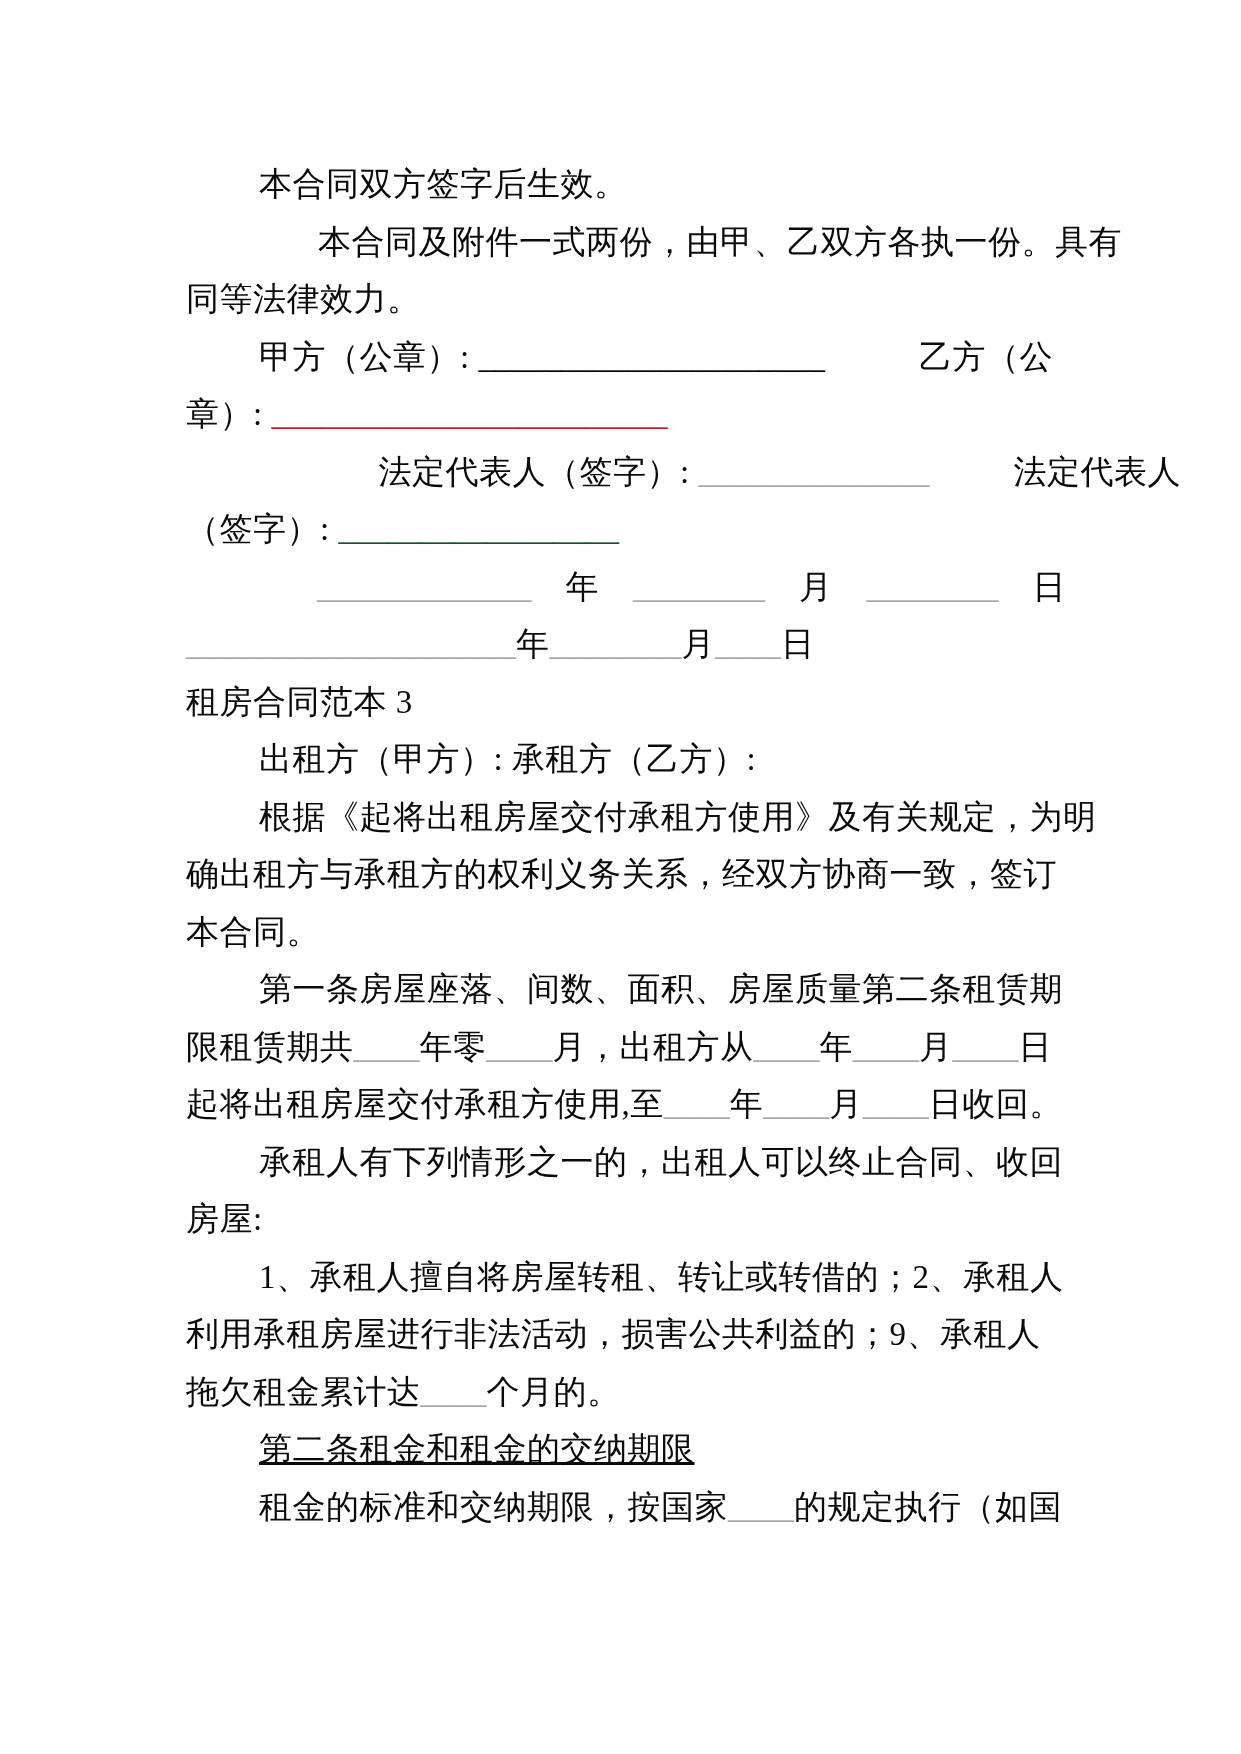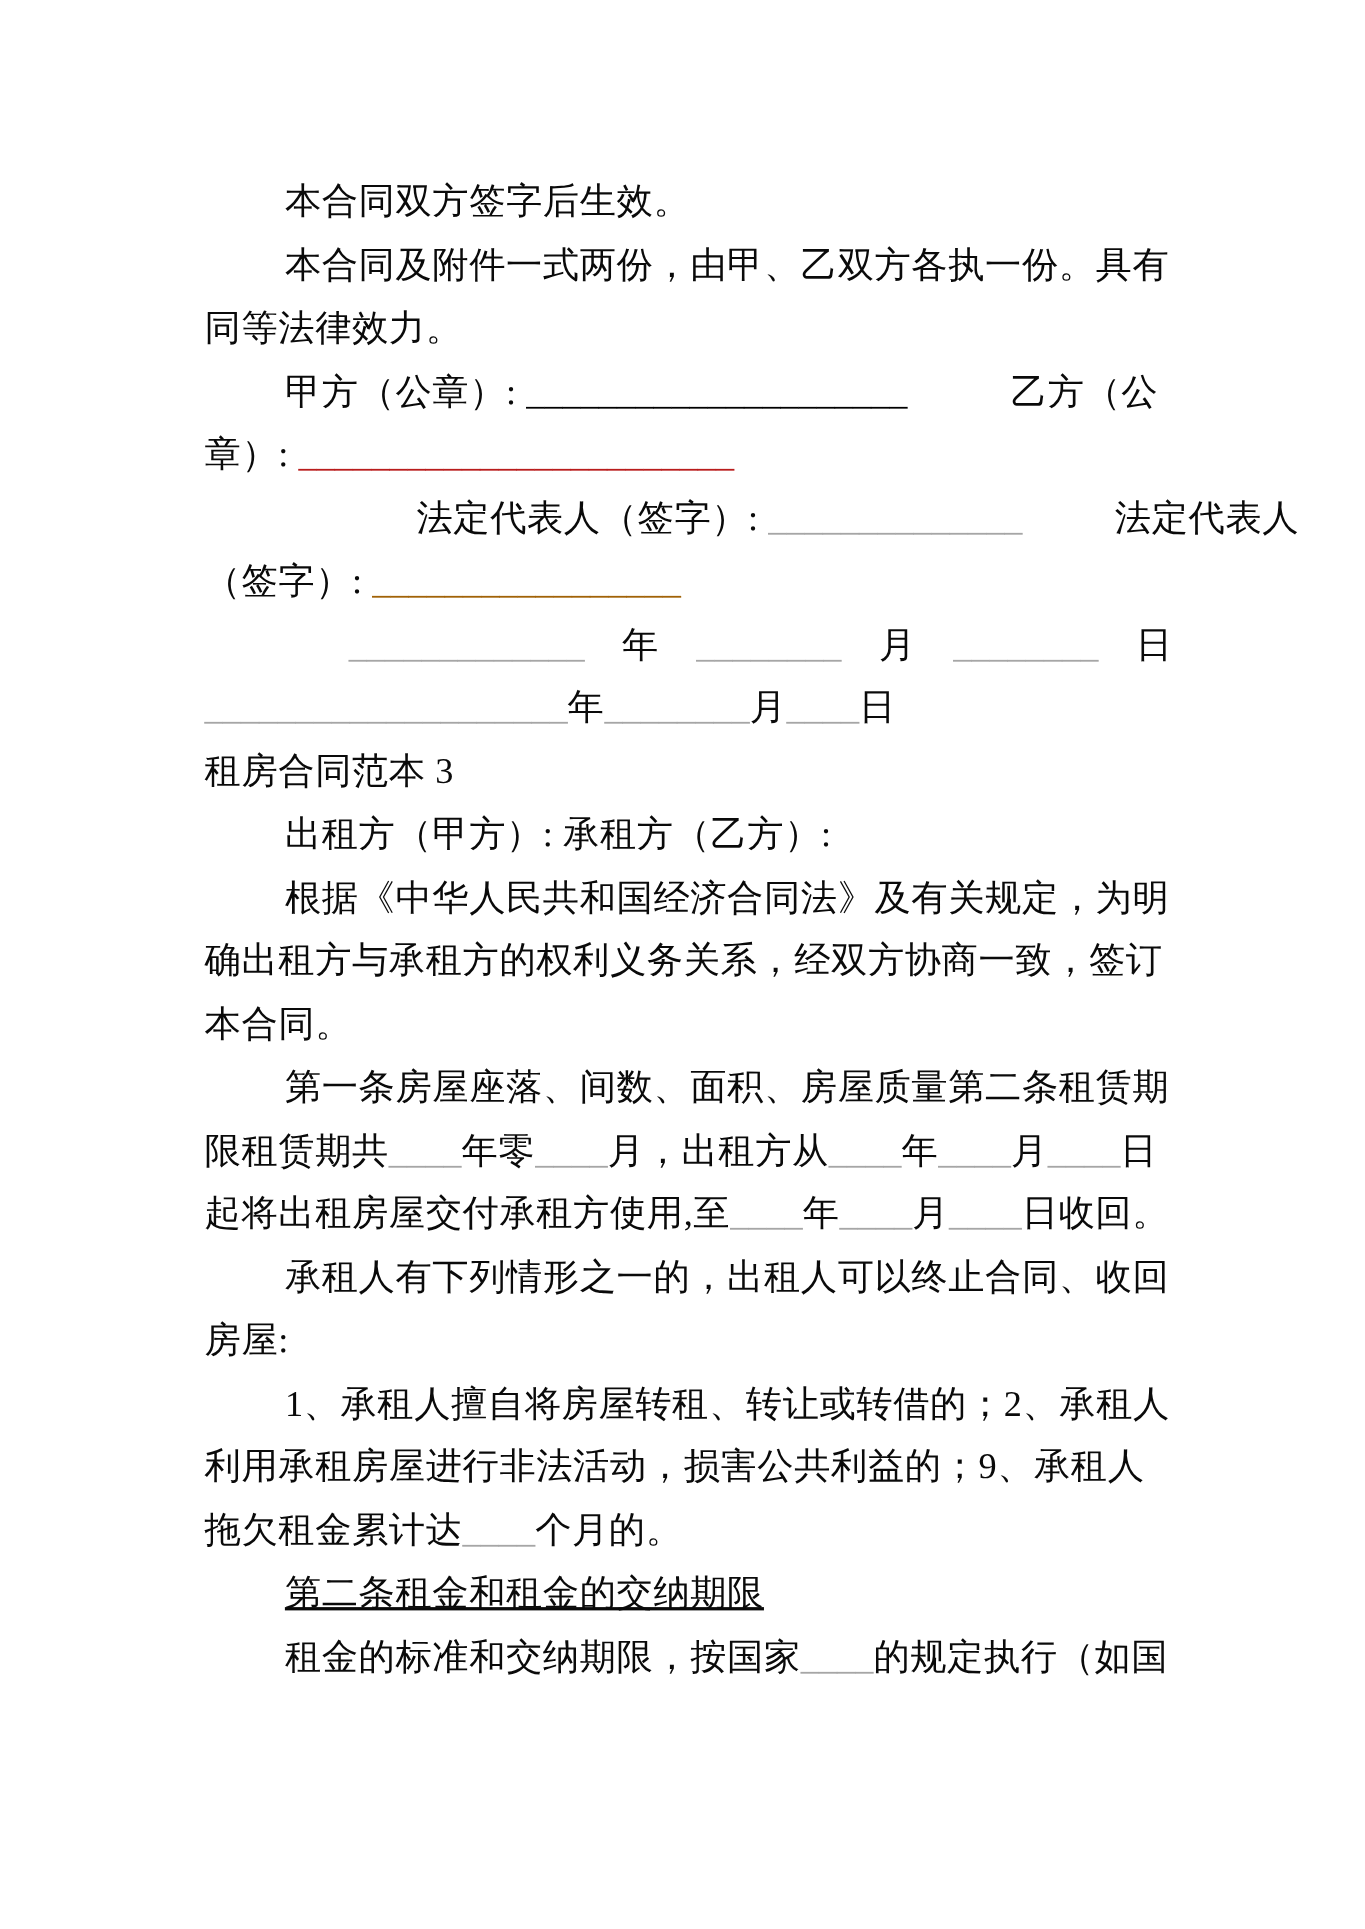--- a/index.html
+++ b/index.html
@@ -43,31 +43,31 @@
     display: inline-block;
     height: 1px;
   }
 </style>
 </head>
 <body>
 
 <div class="page">
   <div class="doc" id="doc" style="color: rgb(10, 10, 10);">
       <div class="line" style="padding-left: 73px;"><span class="txt">本合同双方签字后生效。</span></div>
-      <div class="line" style="padding-left: 73px;"><span class="txt">本合同及附件一式两份，由甲、乙双方各执一份。具有</span></div>
+      <div class="line" style="padding-left: 73px; text-align: center;"><span class="txt">本合同及附件一式两份，由甲、乙双方各执一份。具有</span></div>
       <div class="line"><span class="txt">同等法律效力。</span></div>
       <div class="line" style="padding-left: 73px;"><span class="txt">甲方（公章）: </span><span class="blank" style="color: #000000;">_____________________</span><span class="gap" style="width: 94px;"></span><span class="txt">乙方（公</span></div>
       <div class="line"><span class="txt">章）: </span><span class="blank" style="color: #b91c1c;">________________________</span></div>
       <div class="line" style="padding-left: 73px; text-align: right;"><span class="txt">法定代表人（签字）: </span><span class="blank" style="color: rgb(166, 166, 166);">______________</span><span class="gap" style="width: 84px;"></span><span class="txt">法定代表人</span></div>
-      <div class="line"><span class="txt">（签字）: </span><span class="blank" style="color: #a16207; font-style: italic;">_________________</span></div>
+      <div class="line"><span class="txt">（签字）: </span><span class="blank" style="color: #14532d; font-style: italic;">_________________</span></div>
       <div class="line" style="padding-left: 131px;"><span class="blank" style="color: rgb(166, 166, 166);">_____________</span><span class="gap" style="width: 34px;"></span><span class="txt">年</span><span class="gap" style="width: 34px;"></span><span class="blank" style="color: rgb(166, 166, 166);">________</span><span class="gap" style="width: 34px;"></span><span class="txt">月</span><span class="gap" style="width: 34px;"></span><span class="blank" style="color: rgb(166, 166, 166);">________</span><span class="gap" style="width: 34px;"></span><span class="txt">日</span></div>
       <div class="line"><span class="blank" style="color: rgb(166, 166, 166);">____________________</span><span class="txt">年</span><span class="blank" style="color: rgb(166, 166, 166);">________</span><span class="txt">月</span><span class="blank" style="color: rgb(166, 166, 166);">____</span><span class="txt">日</span></div>
       <div class="line"><span class="txt">租房合同范本 3</span></div>
       <div class="line" style="padding-left: 73px;"><span class="txt">出租方（甲方）: 承租方（乙方）:</span></div>
-      <div class="line" style="padding-left: 73px;"><span class="txt">根据《中华人民共和国经济合同法》及有关规定，为明</span></div>
+      <div class="line" style="padding-left: 73px;"><span class="txt">根据《起将出租房屋交付承租方使用》及有关规定，为明</span></div>
       <div class="line"><span class="txt">确出租方与承租方的权利义务关系，经双方协商一致，签订</span></div>
       <div class="line"><span class="txt">本合同。</span></div>
       <div class="line" style="padding-left: 73px;"><span class="txt">第一条房屋座落、间数、面积、房屋质量第二条租赁期</span></div>
       <div class="line"><span class="txt">限租赁期共</span><span class="blank" style="color: rgb(166, 166, 166);">____</span><span class="txt">年零</span><span class="blank" style="color: rgb(166, 166, 166);">____</span><span class="txt">月，出租方从</span><span class="blank" style="color: rgb(166, 166, 166);">____</span><span class="txt">年</span><span class="blank" style="color: rgb(166, 166, 166);">____</span><span class="txt">月</span><span class="blank" style="color: rgb(166, 166, 166);">____</span><span class="txt">日</span></div>
       <div class="line"><span class="txt">起将出租房屋交付承租方使用,至</span><span class="blank" style="color: rgb(166, 166, 166);">____</span><span class="txt">年</span><span class="blank" style="color: rgb(166, 166, 166);">____</span><span class="txt">月</span><span class="blank" style="color: rgb(166, 166, 166);">____</span><span class="txt">日收回。</span></div>
       <div class="line" style="padding-left: 73px;"><span class="txt">承租人有下列情形之一的，出租人可以终止合同、收回</span></div>
       <div class="line"><span class="txt">房屋:</span></div>
       <div class="line" style="padding-left: 73px;"><span class="txt">1、承租人擅自将房屋转租、转让或转借的；2、承租人</span></div>
       <div class="line"><span class="txt">利用承租房屋进行非法活动，损害公共利益的；9、承租人</span></div>
       <div class="line"><span class="txt">拖欠租金累计达</span><span class="blank" style="color: rgb(166, 166, 166);">____</span><span class="txt">个月的。</span></div>

